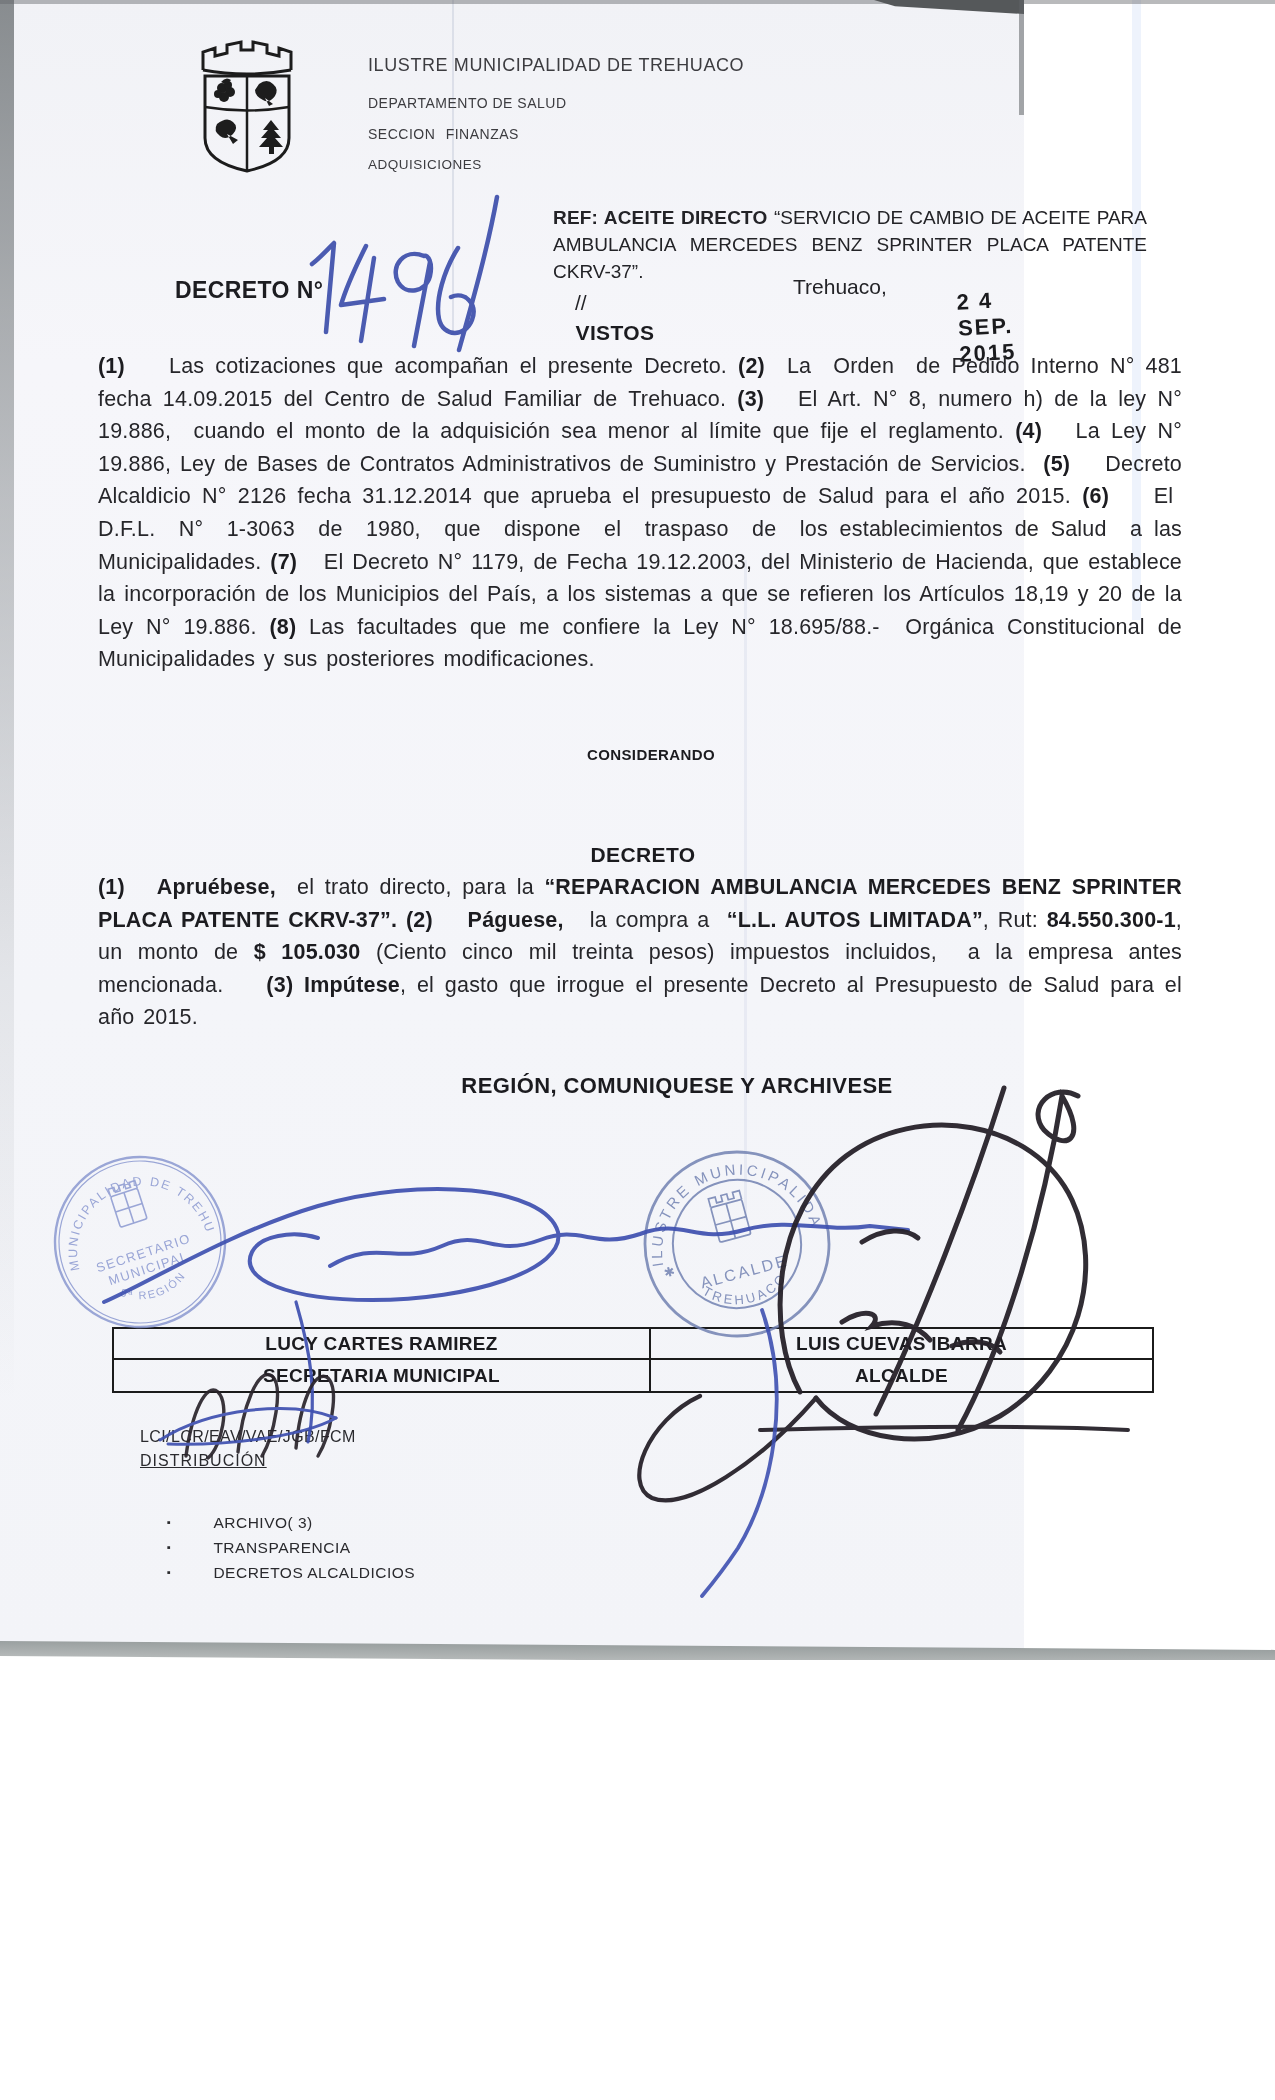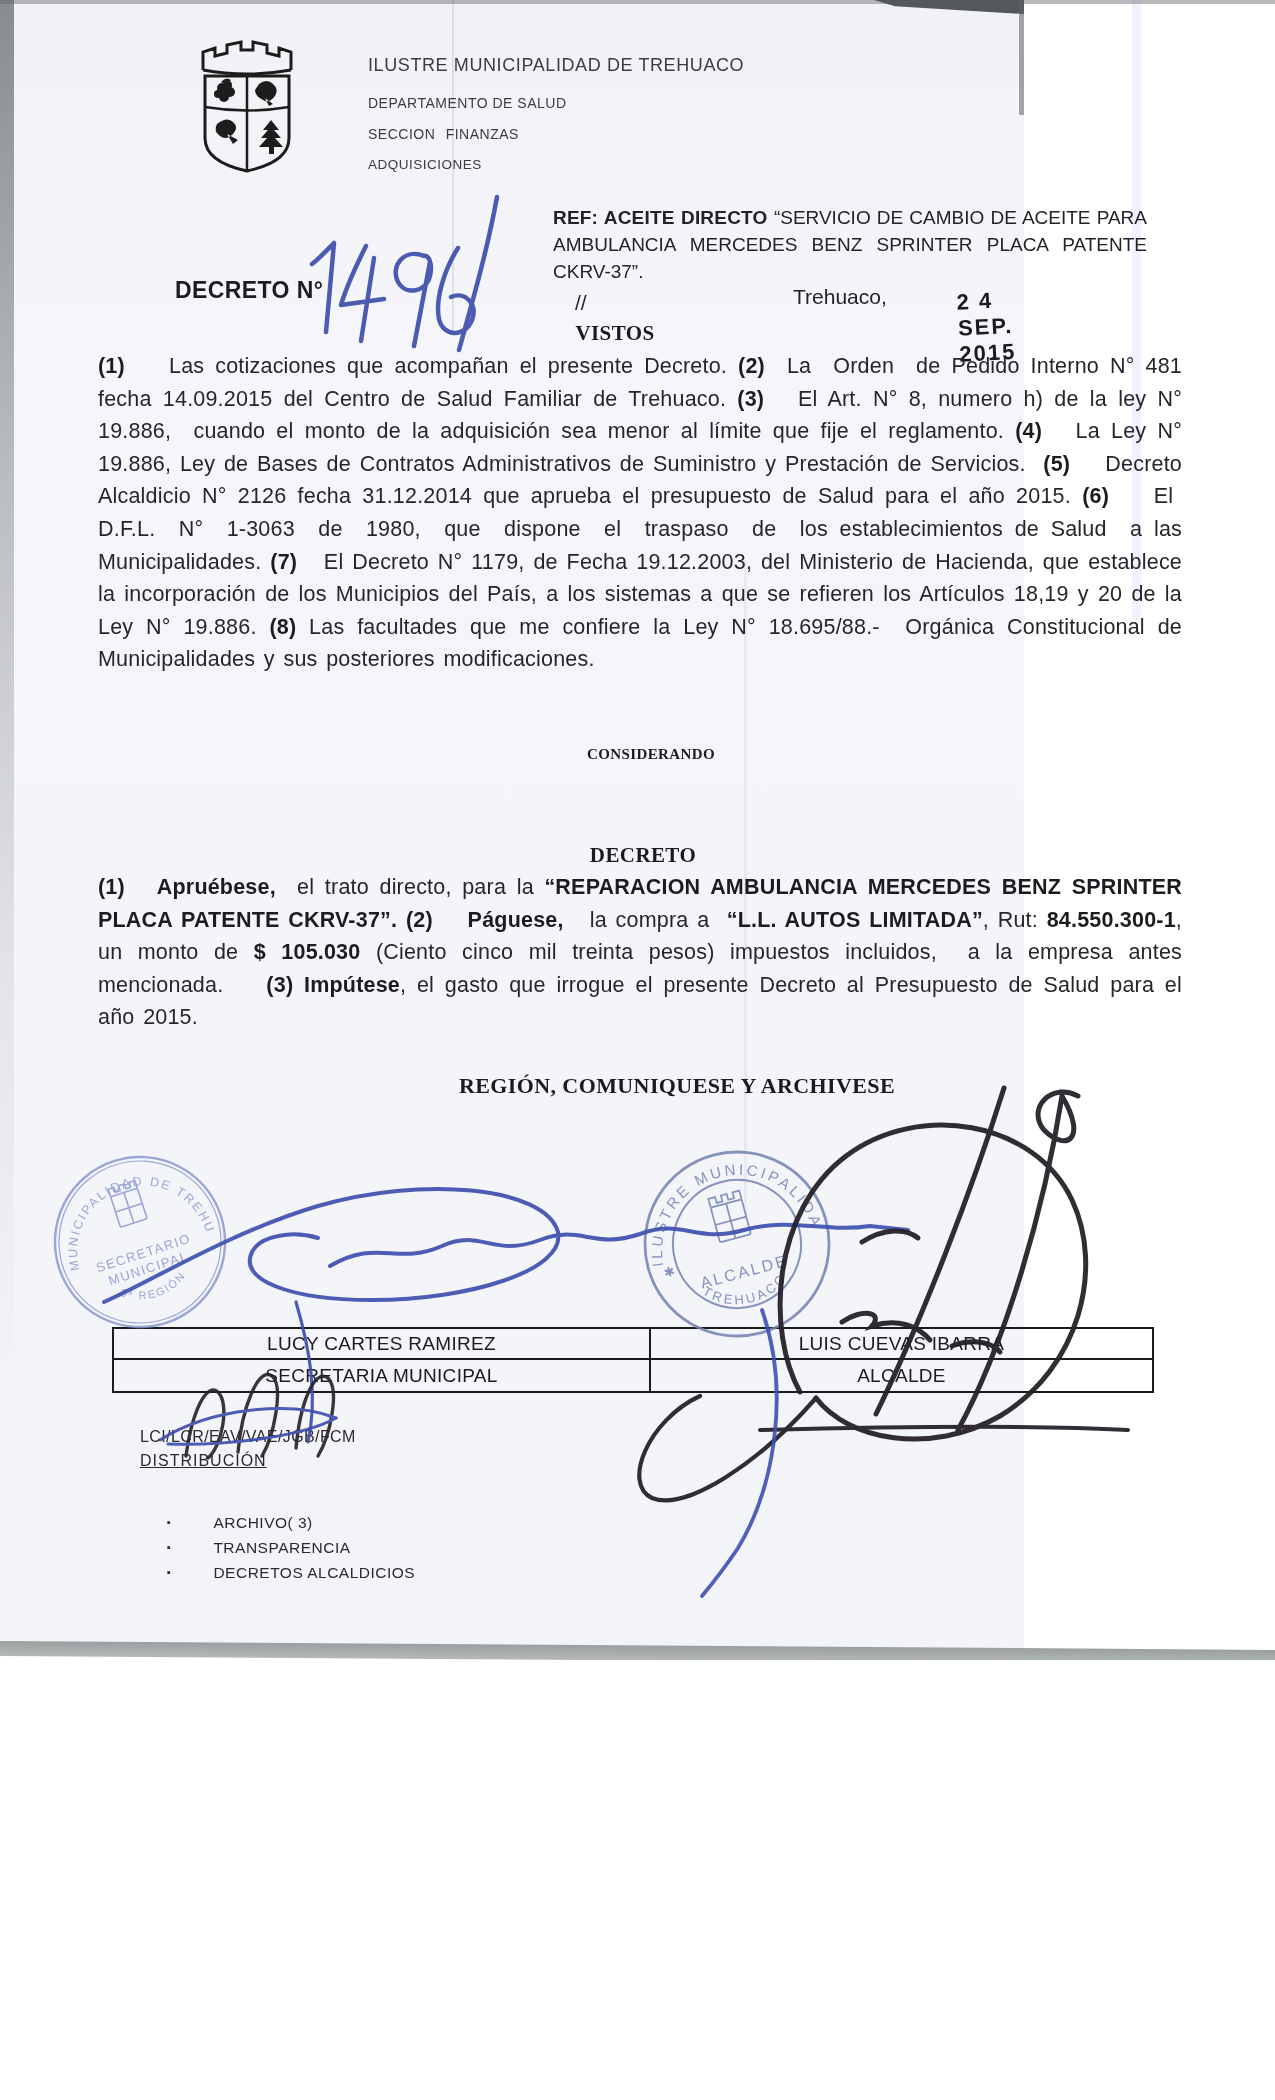--- a/index.html
+++ b/index.html
@@ -29,41 +29,41 @@
   .org-l4{top:157px;font-size:13.5px;letter-spacing:.5px;}
   .crest{position:absolute;left:195px;top:40px;}
 
   
   .ref{position:absolute;left:553px;top:204px;width:594px;font-size:19px;line-height:27px;
        text-align:justify;color:#232327;}
   .ref b{letter-spacing:.2px;}
 
   .decreto-label{position:absolute;left:143px;top:277px;font-size:23px;font-weight:bold;color:#1d1d21;letter-spacing:.4px;margin-left:32px;}
   .slashes{position:absolute;left:575px;top:291px;font-size:21px;color:#232327;}
-  .city{position:absolute;left:793px;top:285px;font-size:21px;color:#232327;}
+  .city{position:absolute;left:793px;top:275px;font-size:21px;color:#232327;}
   .datestamp{position:absolute;left:958px;top:288px;font-size:22px;font-weight:bold;color:#1b1b1e;
              letter-spacing:2px;transform:rotate(-3deg);}
 
-  .h{position:absolute;transform:translateX(-50%);font-weight:bold;color:#1b1b1f;white-space:nowrap;font-family:Liberation Serif, serif;}
+  .h{position:absolute;transform:translateX(-50%);font-weight:bold;color:#1b1b1f;white-space:nowrap;}
   .h-vistos{left:615px;top:321px;font-size:21px;letter-spacing:.4px;}
   .h-considerando{left:651px;top:746px;font-size:15px;letter-spacing:.4px;}
   .h-decreto{left:643px;top:843px;font-size:21px;letter-spacing:.4px;}
   .h-closing{left:677px;top:1073px;font-size:22px;letter-spacing:.4px;}
 
   .para{position:absolute;left:98px;width:1084px;font-size:21.5px;line-height:32.6px;
         text-align:justify;color:#26262a;word-spacing:2.5px;letter-spacing:.2px;}
   .para b{color:#1c1c20;}
   .p-vistos{top:350px;}
   .p-considerando{top:776px;}
   .p-decreto{top:871px;}
 
   
   .sigtable{position:absolute;left:112px;top:1327px;width:1038px;border:2px solid #1b1b1b;
             display:grid;grid-template-columns:537px 1fr;grid-template-rows:31px 31px;}
-  .sigcell{display:flex;align-items:center;justify-content:center;font-weight:normal;font-size:19px;
+  .sigcell{display:flex;align-items:center;justify-content:center;font-weight:bold;font-size:19px;
            color:#1b1b1f;letter-spacing:.3px;border-color:#1b1b1b;}
   .sigcell.c1{border-right:2px solid #1b1b1b;}
   .sigcell.r1{border-bottom:2px solid #1b1b1b;}
 
   
   .initials{position:absolute;left:140px;top:1428px;font-size:16px;letter-spacing:.4px;color:#2a2a2e;}
   .distlabel{position:absolute;left:140px;top:1452px;font-size:16px;letter-spacing:1px;color:#2a2a2e;
              text-decoration:underline;}
   .distlist{position:absolute;left:167px;top:1514px;}
   .dist-item{display:flex;align-items:baseline;font-size:15.5px;letter-spacing:.5px;color:#2a2a2e;

